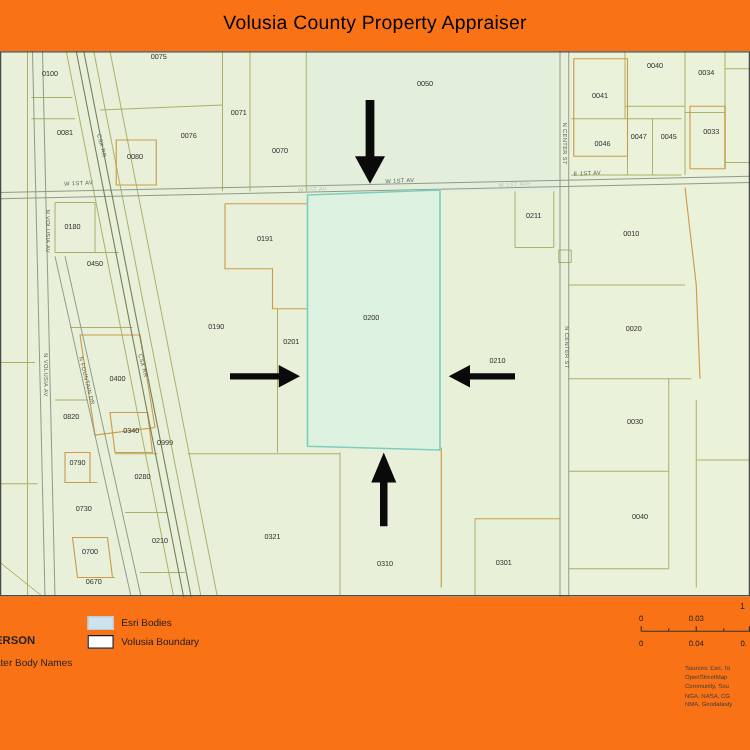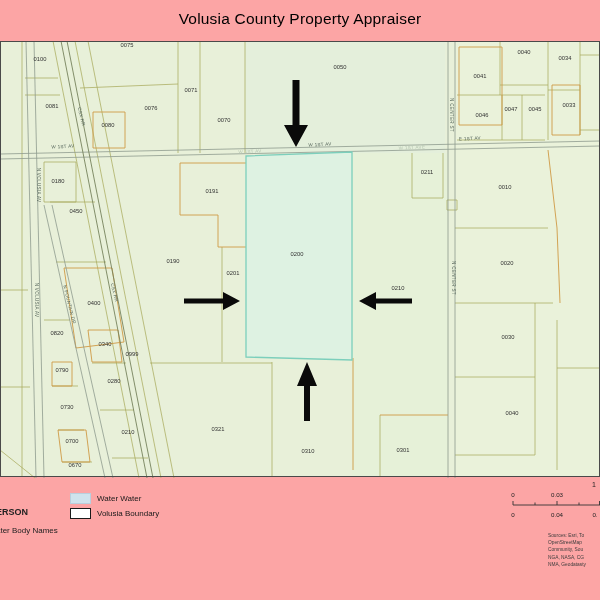--- a/index.html
+++ b/index.html
@@ -1,17 +1,17 @@
 <!DOCTYPE html>
 <html><head>
 <meta charset="utf-8">
 <style>
   html,body{margin:0;padding:0;width:600px;height:600px;background:#fff;overflow:hidden;
     font-family:"Liberation Sans","DejaVu Sans",sans-serif;}
-  .page{position:relative;width:600px;height:600px;background:#fca5a5;}
+  .page{position:relative;width:600px;height:600px;background:#f97316;}
   .title{position:absolute;top:10px;left:0;width:600px;text-align:center;
     font-size:15.5px;color:#000;letter-spacing:.2px;}
   svg{position:absolute;left:0;top:0;}
   
   .lw-olive{stroke:#a9ab5e;stroke-width:.75;fill:none;}
   .lw-orange{stroke:#cf9a45;stroke-width:.9;fill:none;}
   .lw-street{stroke:#8e9a8e;stroke-width:.8;fill:none;}
   .lw-rr{stroke:#76825c;stroke-width:.9;fill:none;}
   .map-border{stroke:#4a4a4a;stroke-width:1;fill:none;}
   .parcel-label{font-size:5.8px;fill:#333;text-anchor:middle;}
@@ -148,21 +148,21 @@
     <g id="arrows">
         <polygon points="296,147 284,125 292.5,125 292.5,80 299.5,80 299.5,125 308,125" class="arrow"></polygon>
         <polygon points="240,301 223,292 223,298.5 184,298.5 184,303.5 223,303.5 223,310" class="arrow"></polygon>
         <polygon points="359,301 376,292 376,298.5 412,298.5 412,303.5 376,303.5 376,310" class="arrow"></polygon>
         <polygon points="307,362 297,386 304,386 304,421 310,421 310,386 317,386" class="arrow"></polygon>
       </g>
   </svg>
 
   <div class="legend-item" style="left:70px;top:493px;">
     <div class="swatch" id="swatch-water" style="background: rgb(207, 227, 237); border: 1.4px solid rgb(185, 207, 221);"></div>
-    <div class="legend-label">Water Water</div>
+    <div class="legend-label">Esri Bodies</div>
   </div>
   <div class="legend-item" style="left:70px;top:508px;">
     <div class="swatch" id="swatch-county" style="background: rgb(255, 255, 255); border: 1.4px solid rgb(26, 26, 26);"></div>
     <div class="legend-label">Volusia Boundary</div>
   </div>
   <div class="cutoff1">ERSON</div>
   <div class="cutoff2">ater Body Names</div>
 
   <svg width="600" height="600" viewBox="0 0 600 600" style="pointer-events:none">
     <text class="sb-ratio" x="594" y="487">1</text>

